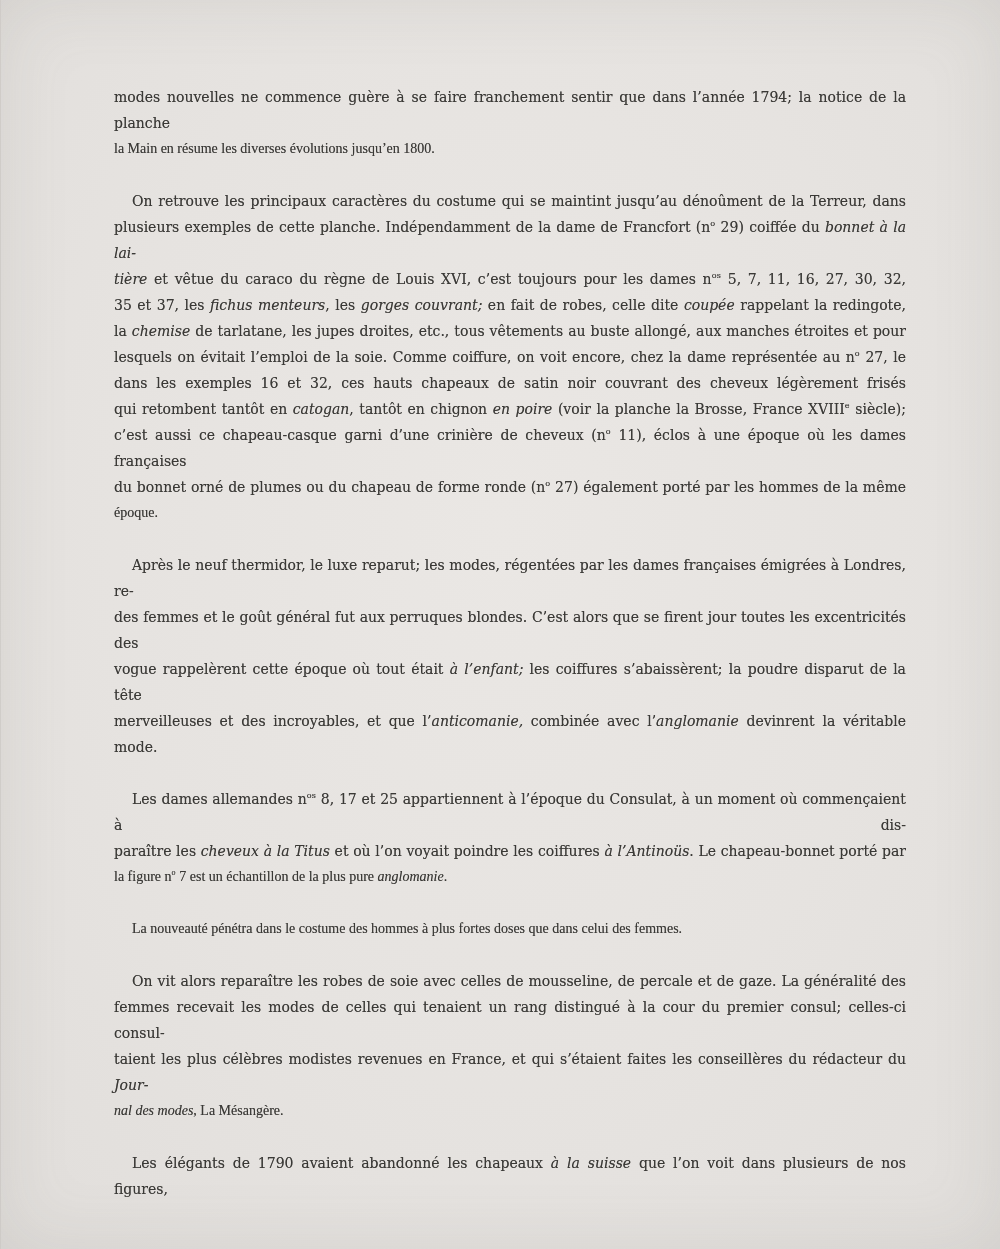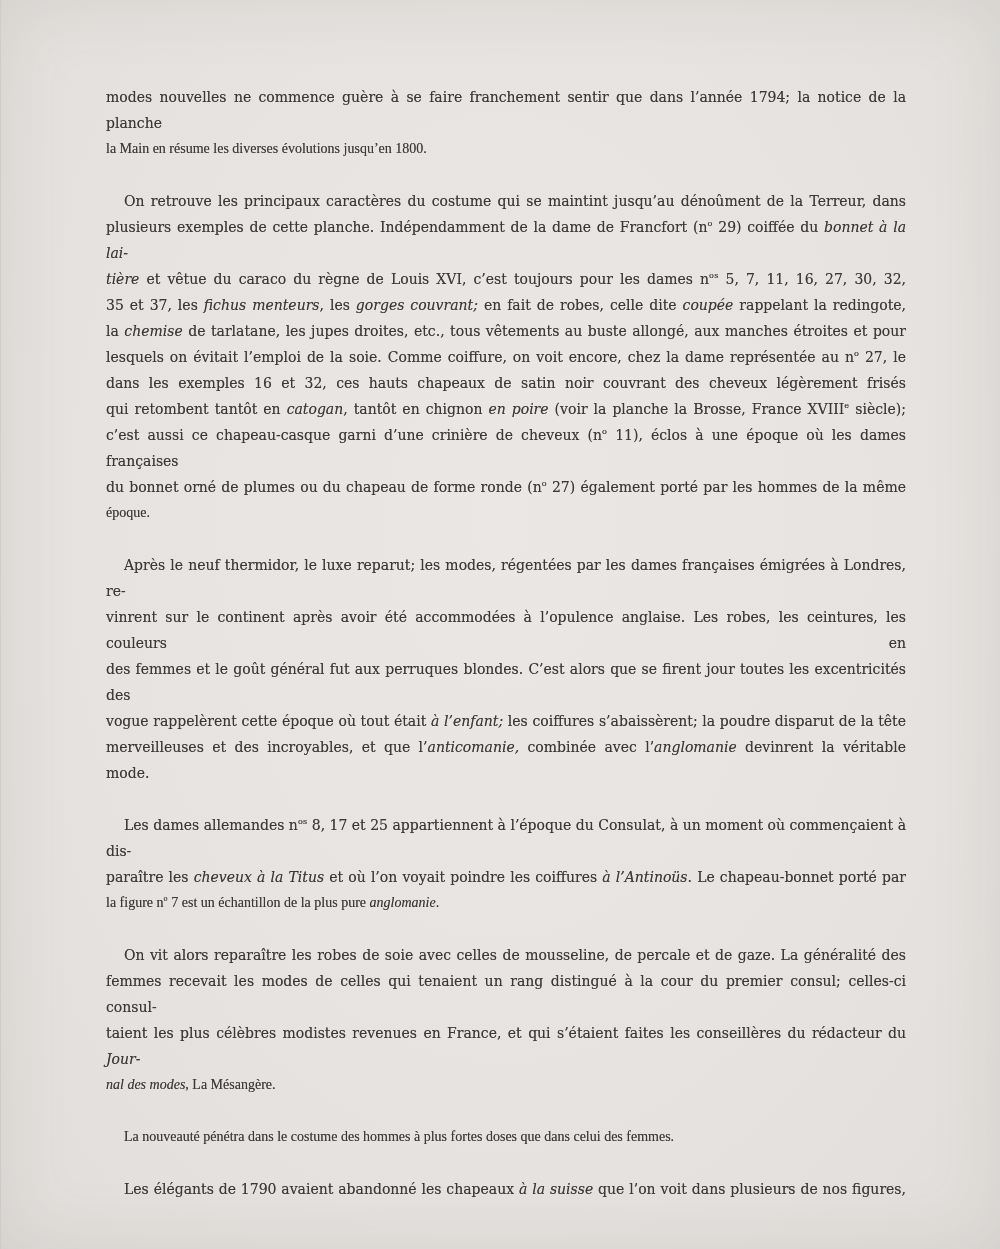--- a/index.html
+++ b/index.html
@@ -29,20 +29,21 @@
     font-size: 14px;
     line-height: 26px;
     text-shadow: 0 0 0.5px rgba(58,57,54,0.55);
   }
   .para { margin: 0 0 26px 0; }
   .para:last-child { margin-bottom: 0; }
   .line {
     text-align: justify;
     text-align-last: justify;
     min-height: 26px;
+    margin-left: 8px;
   }
   .line.last { text-align-last: left; font-family: Liberation Serif, serif; }
   .line.indent { text-indent: 18px; }
   .it { font-style: italic; }
   sup {
     font-size: 0.58em;
     line-height: 0;
     vertical-align: super;
     letter-spacing: 0.02em;
   }
@@ -64,36 +65,35 @@
         <div class="line"><span>la </span><span class="it">chemise</span><span> de tarlatane, les jupes droites, etc., tous vêtements au buste allongé, aux manches étroites et pour</span></div>
         <div class="line"><span>lesquels on évitait l’emploi de la soie. Comme coiffure, on voit encore, chez la dame représentée au n</span><sup>o</sup><span> 27, le</span></div>
         <div class="line"><span>dans les exemples 16 et 32, ces hauts chapeaux de satin noir couvrant des cheveux légèrement frisés</span></div>
         <div class="line"><span>qui retombent tantôt en </span><span class="it">catogan</span><span>, tantôt en chignon </span><span class="it">en poire</span><span> (voir la planche la Brosse, France XVIII</span><sup>e</sup><span> siècle);</span></div>
         <div class="line"><span>c’est aussi ce chapeau-casque garni d’une crinière de cheveux (n</span><sup>o</sup><span> 11), éclos à une époque où les dames françaises</span></div>
         <div class="line"><span>du bonnet orné de plumes ou du chapeau de forme ronde (n</span><sup>o</sup><span> 27) également porté par les hommes de la même</span></div>
         <div class="line last"><span>époque.</span></div>
       </div>
       <div class="para">
         <div class="line indent"><span>Après le neuf thermidor, le luxe reparut; les modes, régentées par les dames françaises émigrées à Londres, re-</span></div>
-        <div class="line"><span>vinrent sur le continent après avoir été accommodées à l’opulence anglaise. Les robes, les ceintures, les couleurs en</span></div>
         <div class="line"><span>des femmes et le goût général fut aux perruques blondes. C’est alors que se firent jour toutes les excentricités des</span></div>
         <div class="line"><span>vogue rappelèrent cette époque où tout était </span><span class="it">à l’enfant;</span><span> les coiffures s’abaissèrent; la poudre disparut de la tête</span></div>
         <div class="line"><span>merveilleuses et des incroyables, et que l’</span><span class="it">anticomanie,</span><span> combinée avec l’</span><span class="it">anglomanie</span><span> devinrent la véritable mode.</span></div>
       </div>
       <div class="para">
         <div class="line indent"><span>Les dames allemandes n</span><sup>os</sup><span> 8, 17 et 25 appartiennent à l’époque du Consulat, à un moment où commençaient à dis-</span></div>
         <div class="line"><span>paraître les </span><span class="it">cheveux à la Titus</span><span> et où l’on voyait poindre les coiffures </span><span class="it">à l’Antinoüs</span><span>. Le chapeau-bonnet porté par</span></div>
         <div class="line last"><span>la figure n</span><sup>o</sup><span> 7 est un échantillon de la plus pure </span><span class="it">anglomanie</span><span>.</span></div>
       </div>
       <div class="para">
+        <div class="line indent last"><span>La nouveauté pénétra dans le costume des hommes à plus fortes doses que dans celui des femmes.</span></div>
+      </div>
+      <div class="para">
         <div class="line indent"><span>On vit alors reparaître les robes de soie avec celles de mousseline, de percale et de gaze. La généralité des</span></div>
         <div class="line"><span>femmes recevait les modes de celles qui tenaient un rang distingué à la cour du premier consul; celles-ci consul-</span></div>
         <div class="line"><span>taient les plus célèbres modistes revenues en France, et qui s’étaient faites les conseillères du rédacteur du </span><span class="it">Jour-</span></div>
         <div class="line last"><span class="it">nal des modes</span><span>, La Mésangère.</span></div>
-      </div>
-      <div class="para">
-        <div class="line indent last"><span>La nouveauté pénétra dans le costume des hommes à plus fortes doses que dans celui des femmes.</span></div>
       </div>
       <div class="para">
         <div class="line indent"><span>Les élégants de 1790 avaient abandonné les chapeaux </span><span class="it">à la suisse</span><span> que l’on voit dans plusieurs de nos figures,</span></div>
       </div>
     </section>
 </main>
 
 </body></html>

